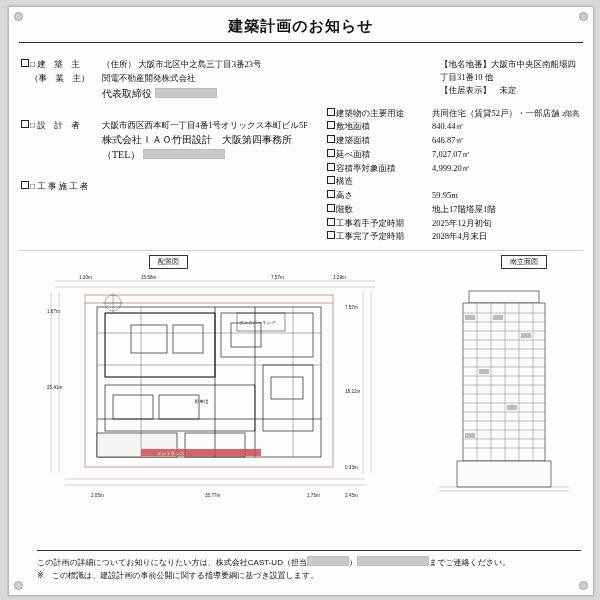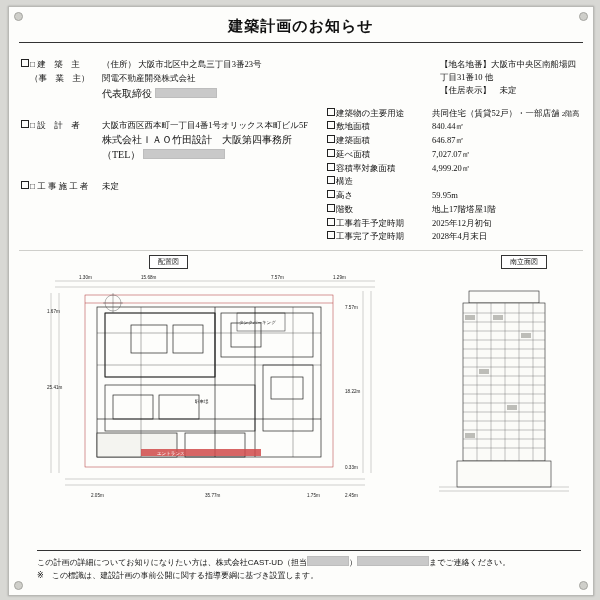--- a/index.html
+++ b/index.html
@@ -120,21 +120,20 @@
       </div>
 
       <div class="gap"></div>
       <div class="gap"></div>
 
       <div class="row">
         <span class="chk">
             <i></i>
           </span>
         <span class="lbl lblA">□ 工 事 施 工 者</span>
-        <span class="val">未定</span>
       </div>
     </div>
 
     <div class="colR">
       <div class="gap"></div>
 
 
       <div class="rrow" style="margin-left:9px">
         <span class="rlbl"></span>
         <span class="rval">【地名地番】大阪市中央区南船場四丁目31番10 他</span>

